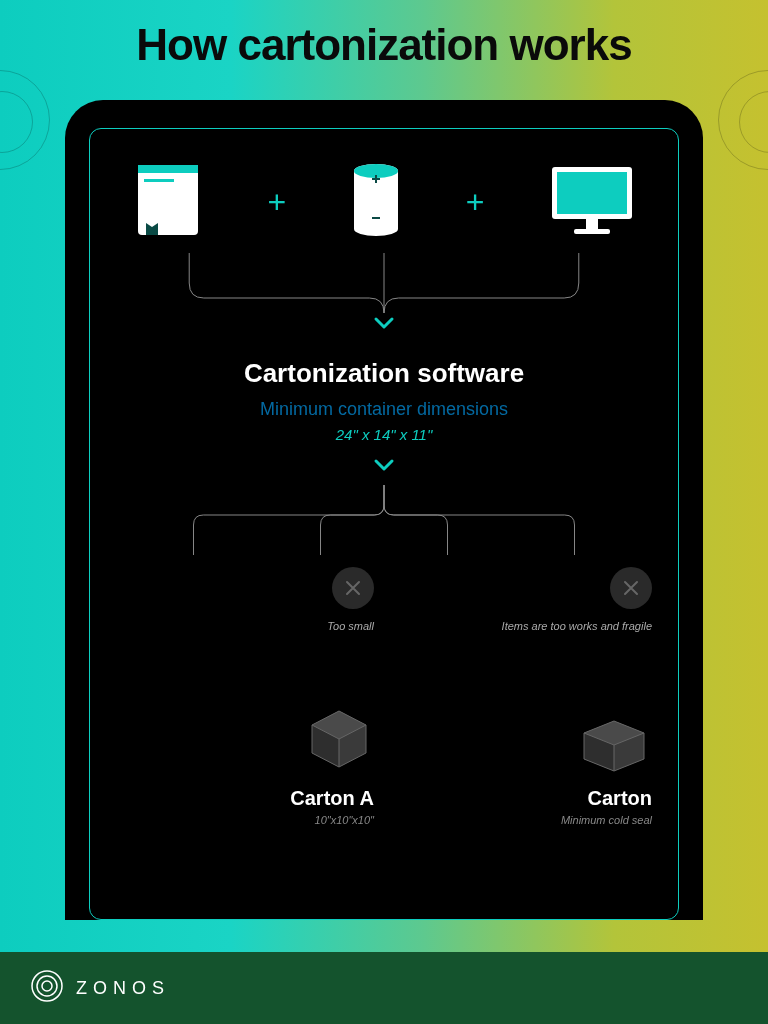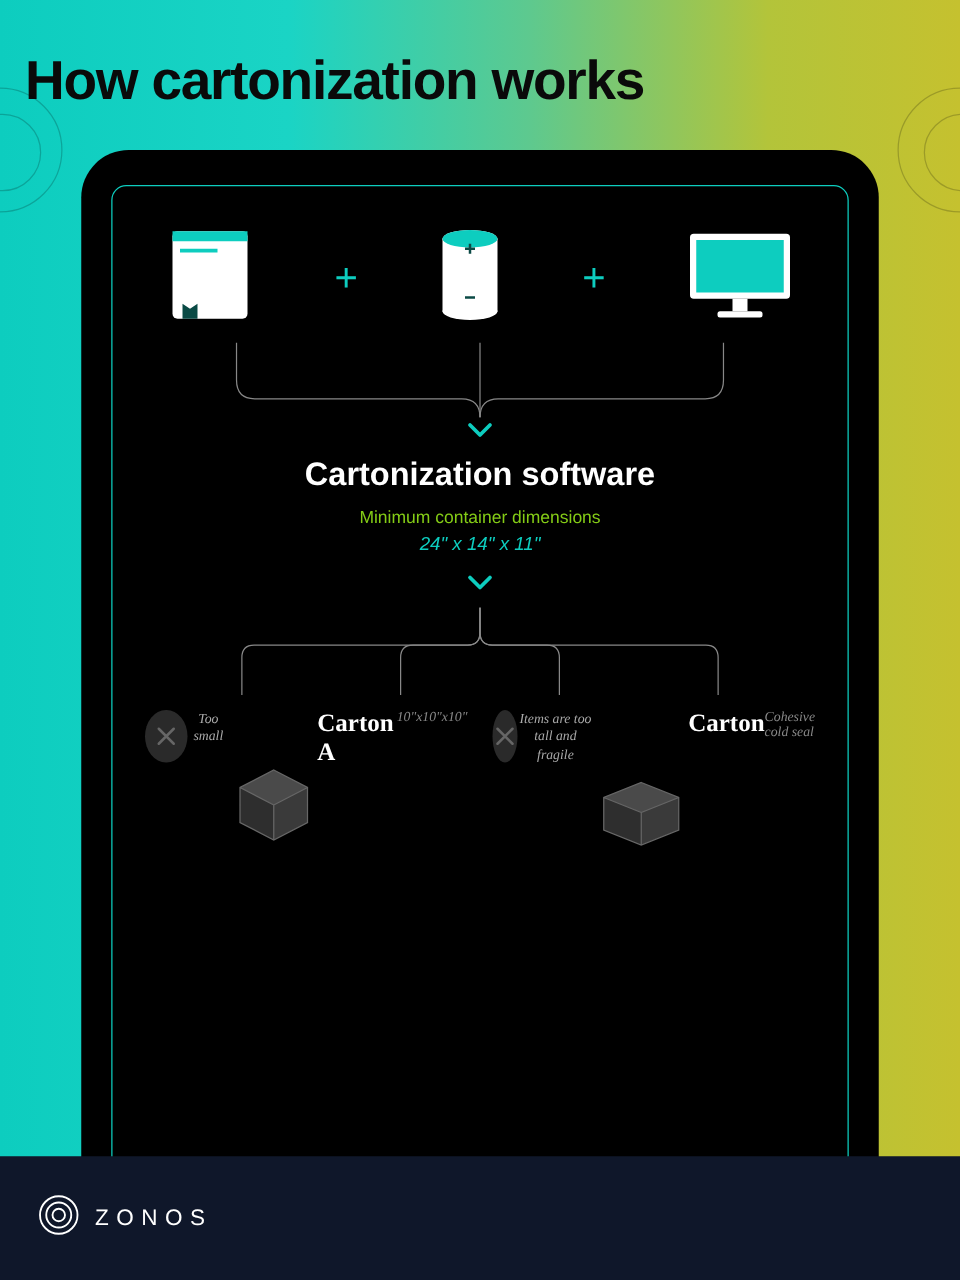--- a/index.html
+++ b/index.html
@@ -43,24 +43,25 @@
   content: '';
   position: absolute;
   left: 20px;
   top: 20px;
   width: 60px;
   height: 60px;
   border: 1px solid rgba(0,0,0,0.2);
   border-radius: 50%;
 }
 .title {
+  text-align: center;
   font-size: 44px;
   font-weight: 800;
   color: #0a0a0a;
-  padding: 40px 20px 30px;
+  padding: 20px 20px 30px;
   letter-spacing: -1px;
 }
 .panel {
   background: #000;
   margin: 0 65px;
   border-radius: 38px 38px 0 0;
   padding: 28px 24px 0;
   height: 820px;
   position: relative;
 }
@@ -86,46 +87,45 @@
 }
 .connector-top svg { width: 100%; height: 100%; }
 .chevron-down {
   display: flex;
   justify-content: center;
   margin-top: -2px;
 }
 .chevron-down svg { width: 24px; height: 24px; }
 .software-section {
   text-align: center;
-  margin-top: 8px;
+  margin-top: 23px;
   margin-bottom: 12px;
 }
 .software-title { color: #fff; font-size: 26px; font-weight: 700; margin-bottom: 10px; }
-.software-sub { color: #84cc16; font-size: 14px; margin-bottom: 6px; }
+.software-sub { color: #0369a1; font-size: 18px; margin-bottom: 6px; }
 .software-dims { color: #0dcdbf; font-size: 15px; font-style: italic; }
 .connector-bottom {
   position: relative;
   height: 70px;
   margin: 8px 20px 0;
 }
 .connector-bottom svg { width: 100%; height: 100%; }
 .cartons-row {
   display: flex;
   gap: 8px;
   margin-top: 0;
 }
 .carton-card {
   flex: 1;
   display: flex;
-  flex-direction: row;
-  align-items: flex-start;
+  flex-direction: column;
+  align-items: flex-end;
   padding: 12px 6px 16px;
   border-radius: 10px;
   position: relative;
-  font-family: Liberation Serif, serif;
 }
 .carton-card.highlighted {
   background: linear-gradient(180deg, rgba(13,205,191,0.06), rgba(13,205,191,0.02));
   border: 1px solid rgba(13,205,191,0.4);
 }
 .status-circle {
   width: 42px;
   height: 42px;
   border-radius: 50%;
   display: flex;
@@ -153,22 +153,22 @@
   margin-bottom: 14px;
 }
 .carton-name { color: #fff; font-size: 20px; font-weight: 700; margin-bottom: 4px; }
 .carton-dims { color: #888; font-size: 11px; font-style: italic; }
 .carton-dims.teal { color: #0dcdbf; }
 .footer {
   position: absolute;
   bottom: 0;
   left: 0;
   right: 0;
-  height: 99px;
-  background: #0f172a;
+  height: 72px;
+  background: #14532d;
   display: flex;
   align-items: center;
   padding-left: 30px;
   gap: 12px;
 }
 .logo-text { color: #fff; font-size: 18px; letter-spacing: 6px; font-weight: 400; }
 </style>
 </head>
 <body>
 
@@ -267,31 +267,31 @@
       </div>
 
 
 
       <div class="carton-card">
         <div class="status-circle dark">
           <svg width="20" height="20" viewBox="0 0 20 20">
               <path d="M4 4 L16 16 M16 4 L4 16" stroke="#666" stroke-width="2" stroke-linecap="round"></path>
             </svg>
         </div>
-        <div class="status-label">Items are too tall and fragile</div>
+        <div class="status-label">Items are too works and fragile</div>
         <div class="box-graphic">
           <svg width="76" height="56" viewBox="0 0 76 56">
             <path d="M38 4 L68 16 L68 42 L38 54 L8 42 L8 16 Z" fill="#3a3a3a"></path>
             <path d="M38 4 L68 16 L38 28 L8 16 Z" fill="#4a4a4a"></path>
             <path d="M38 28 L38 54 L8 42 L8 16 Z" fill="#2e2e2e"></path>
             <path d="M38 4 L68 16 L68 42 L38 54 L8 42 L8 16 Z M38 28 L68 16 M38 28 L8 16 M38 28 L38 54" stroke="#666" stroke-width="1" fill="none"></path>
           </svg>
         </div>
         <div class="carton-name">Carton</div>
-        <div class="carton-dims">Cohesive cold seal</div>
+        <div class="carton-dims">Minimum cold seal</div>
       </div>
 
     </div>
   </div>
 </div>
 
 <div class="footer">
   <span>
     <svg width="34" height="34" viewBox="0 0 34 34">
       <circle cx="17" cy="17" r="15" stroke="#fff" stroke-width="1.5" fill="none"></circle>

